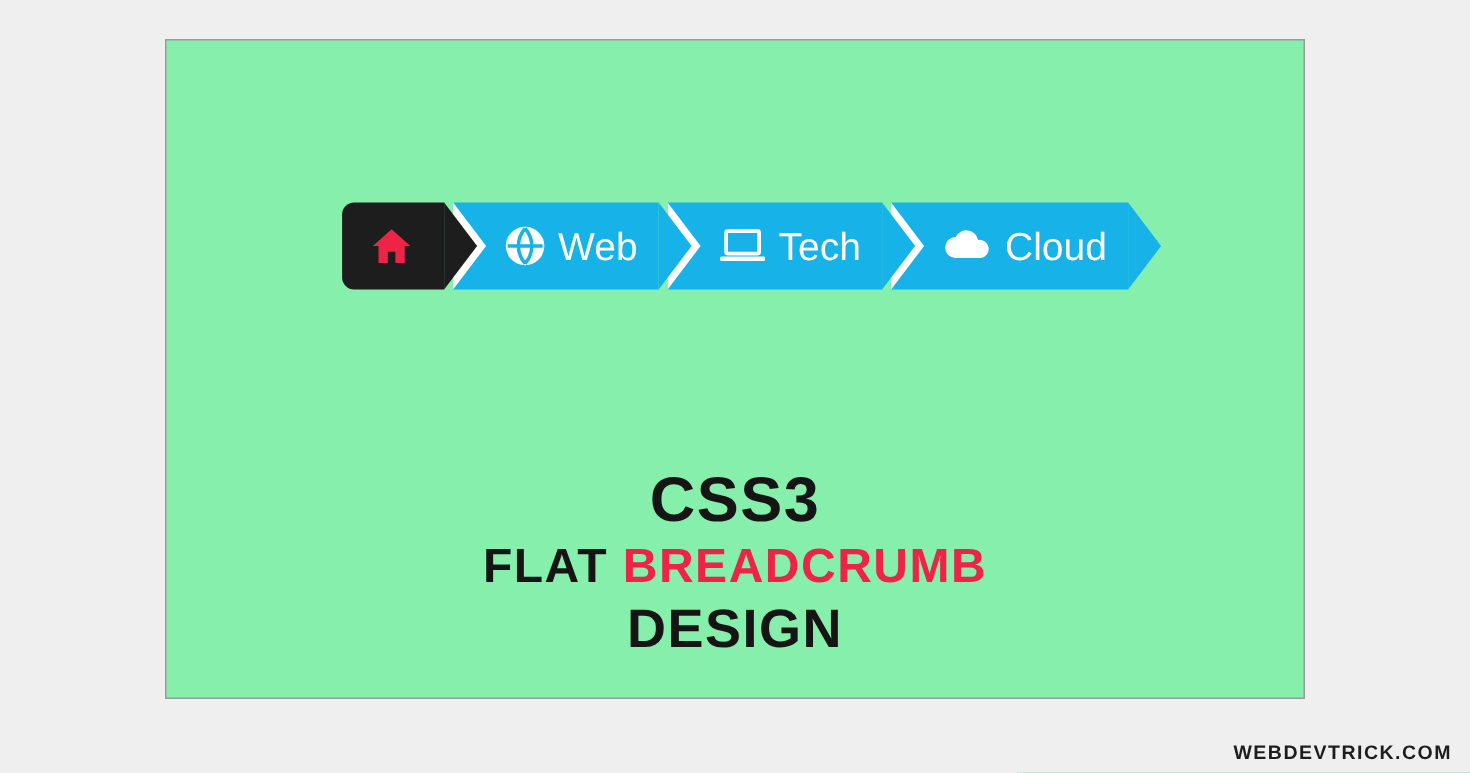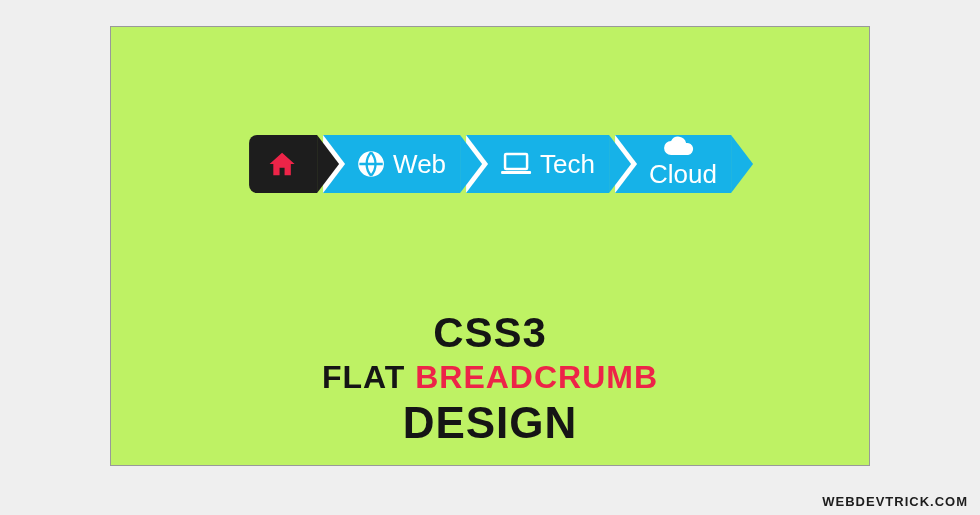--- a/index.html
+++ b/index.html
@@ -9,21 +9,21 @@
       background: #efefef;
       font-family: Arial, sans-serif;
       position: relative;
     }
     .frame {
       position: absolute;
       top: 26px;
       left: 110px;
       width: 760px;
       height: 440px;
-      background: #bef264;
+      background: #86efac;
       border: 1px solid #999;
     }
     .breadcrumb {
       position: absolute;
       top: 108px;
       left: 50%;
       transform: translateX(-50%);
       display: flex;
       align-items: center;
       height: 58px;
@@ -71,21 +71,21 @@
       content: "";
       position: absolute;
       right: -22px;
       top: 0;
       border-top: 29px solid transparent;
       border-bottom: 29px solid transparent;
       border-left: 22px solid #16b2e8;
     }
     .crumb-blue.z3 { z-index: 3; }
     .crumb-blue.z2 { z-index: 2; }
-    .crumb-blue.z1 { z-index: 1; flex-direction: column; }
+    .crumb-blue.z1 { z-index: 1; }
     .icon {
       display: inline-flex;
       margin-right: 8px;
     }
     .label {
       display: inline-block;
     }
     .headline {
       position: absolute;
       top: 282px;
@@ -103,21 +103,21 @@
     }
     .line2 {
       font-size: 32px;
       color: #151515;
       margin-top: 2px;
     }
     .line2 .accent {
       color: #ed2448;
     }
     .line3 {
-      font-size: 44px;
+      font-size: 36px;
       color: #151515;
       margin-top: 2px;
     }
     .footer-credit {
       position: absolute;
       bottom: 6px;
       right: 12px;
       font-size: 13px;
       letter-spacing: 1px;
       color: #1d1d1d;

